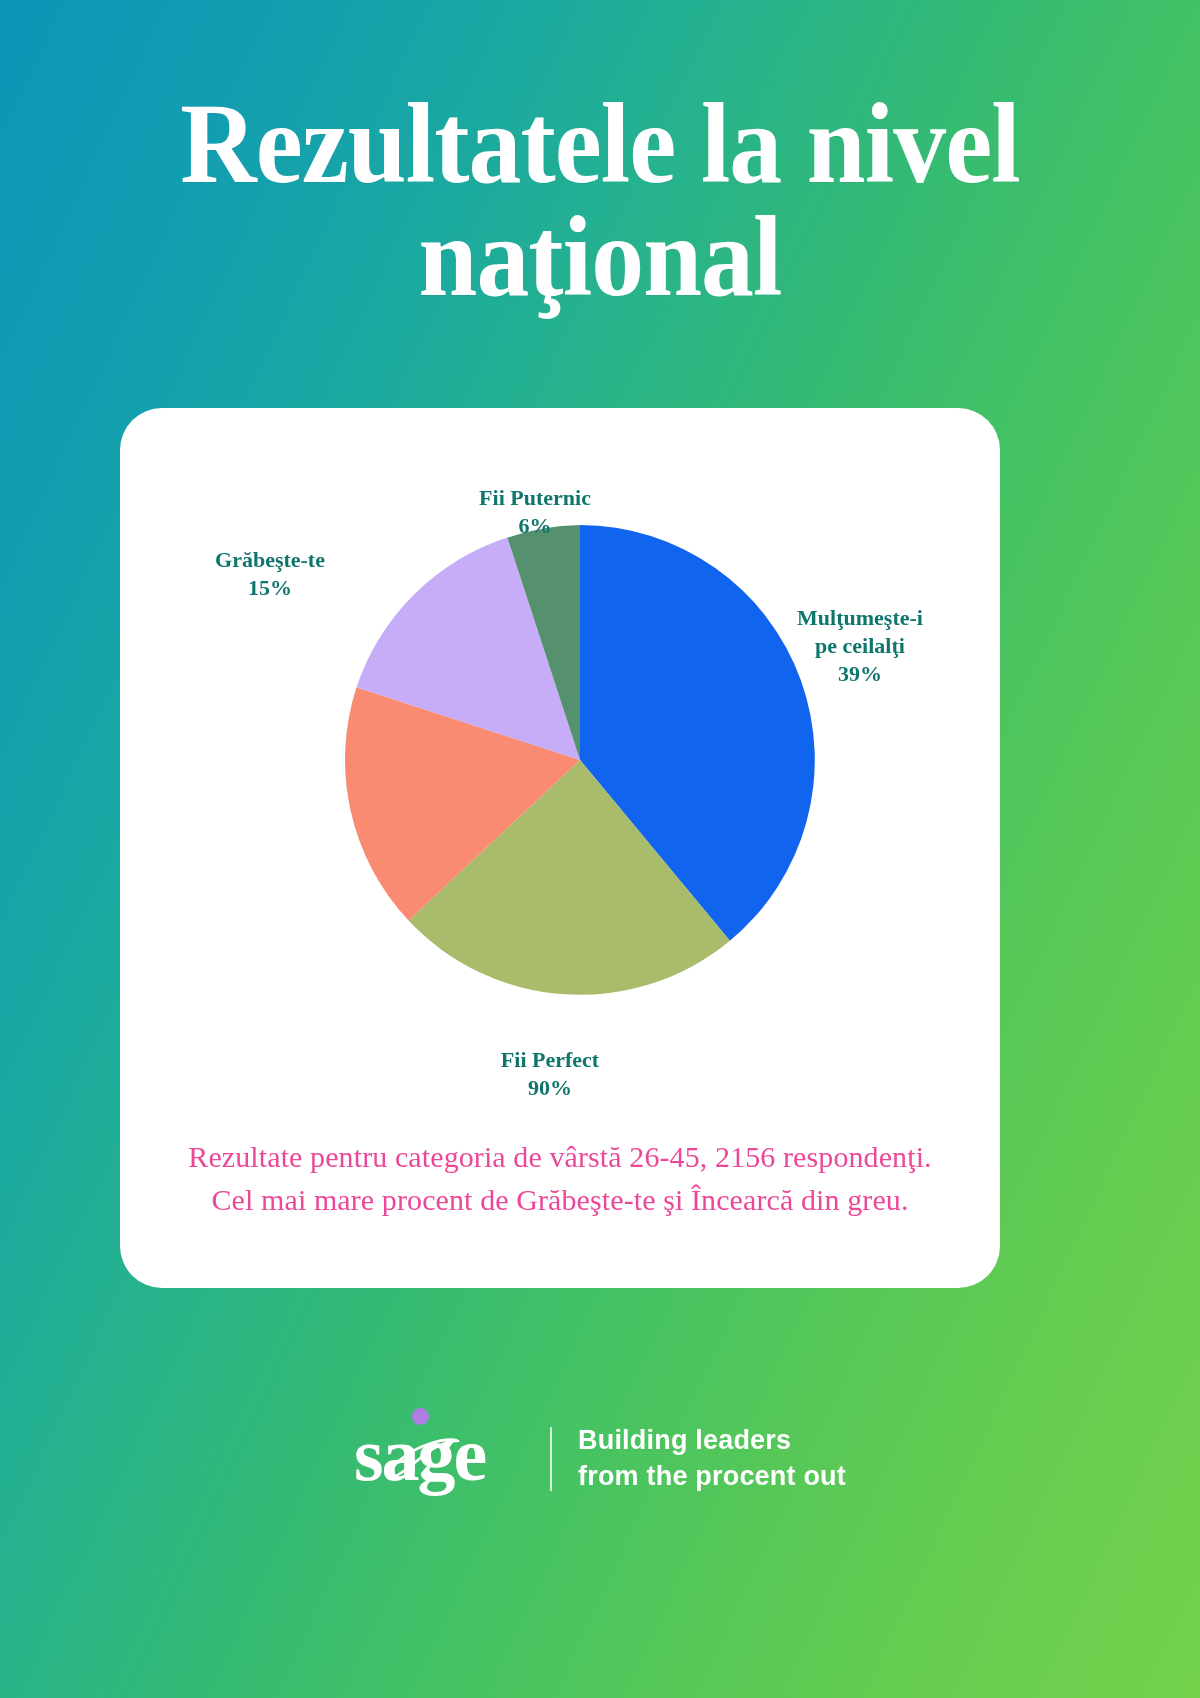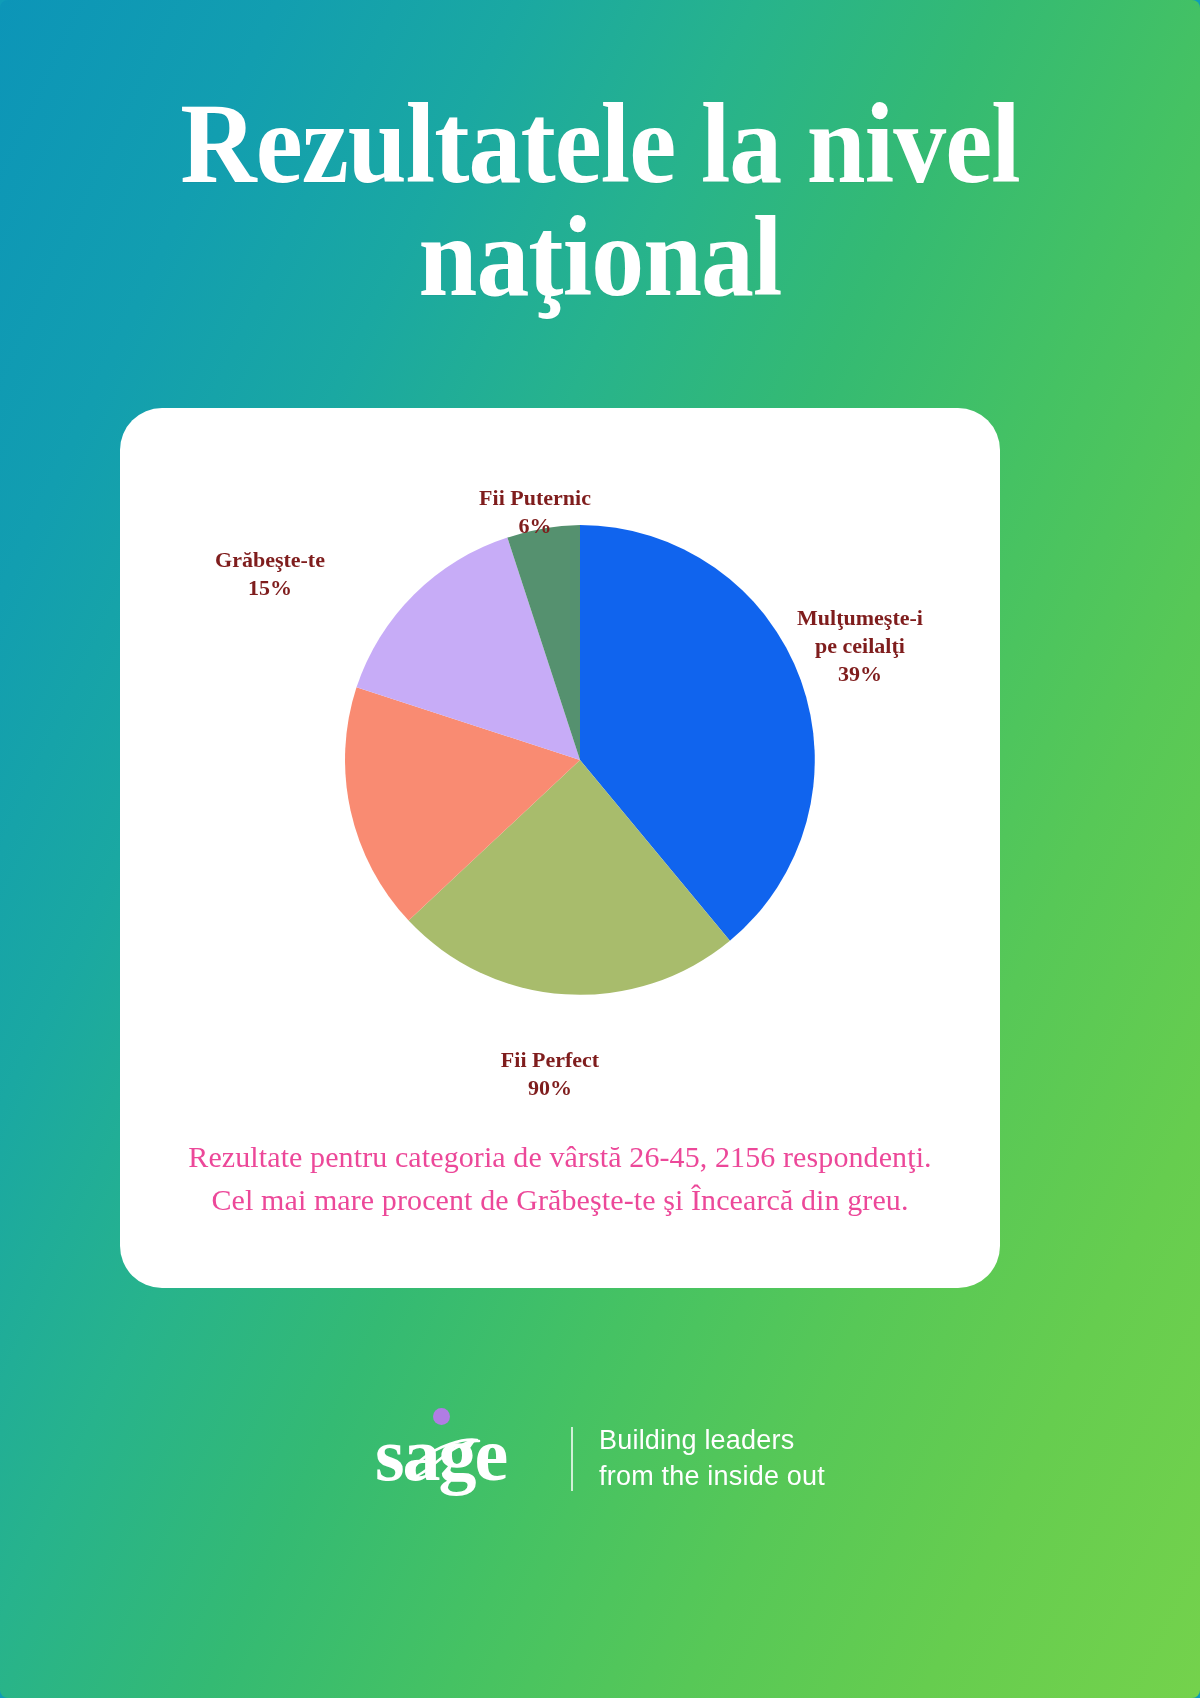--- a/index.html
+++ b/index.html
@@ -17,21 +17,20 @@
         #0c95b8 0%,
         #129eb0 14%,
         #1aa8a2 26%,
         #27b38c 38%,
         #34ba73 50%,
         #45c263 62%,
         #57c857 74%,
         #66cd4f 86%,
         #74d24c 100%);
     overflow:hidden;
-    border-radius:8px;
   }
 
   
   .title{
     position:absolute;
     left:60px; top:88px;
     width:1080px;
     text-align:center;
     color:#ffffff;
     font-family:"Liberation Serif", serif;
@@ -59,21 +58,21 @@
     left:0; top:0; width:880px; height:700px;
   }
   .pie-svg{position:absolute; left:0; top:0;}
 
   .slice-label{
     position:absolute;
     font-family:"Liberation Serif", serif;
     font-weight:700;
     font-size:22px;
     line-height:1.28;
-    color:#7f1d1d;
+    color:#0f766e;
     text-align:center;
     white-space:pre-line;
   }
   .slice-label .pct{display:block;}
 
   .lbl-puternic{ left:290px; top:48px; width:250px; }
   .lbl-grabeste{ left:30px; top:110px; width:240px; }
   .lbl-incearca{ left:-4px; top:372px; width:212px; }
   .lbl-perfect { left:310px; top:610px; width:240px; }
   .lbl-multumeste{ left:620px; top:168px; width:240px; }
@@ -135,21 +134,21 @@
     width:80px;height:44px;
     pointer-events:none;
   }
   .divider{
     width:2px;height:64px;
     background:rgba(255,255,255,0.75);
     margin:0 26px 0 36px;
   }
   .tagline{
     font-family:"Liberation Sans", sans-serif;
-    font-weight:400;
+    font-weight:700;
     font-size:27px;
     line-height:1.32;
     color:#ffffff;
     letter-spacing:0.2px;
   }
   .tagline span{display:block;}
 </style>
 </head>
 <body>
 
@@ -216,19 +215,19 @@
         <div class="sage-dot"></div>
         <svg class="sage-swoosh" viewBox="0 0 80 44">
           <path d="M74 4 C60 2 34 10 18 24 C8 33 4 40 6 42 C9 44 22 36 36 24 C52 10 68 4 76 5" fill="none" stroke="#ffffff" stroke-width="2.6" stroke-linecap="round"></path>
         </svg>
       </div>
 
       <div class="divider"></div>
 
       <div class="tagline">
         <span>Building leaders</span>
-        <span>from the inside out</span>
+        <span>from the procent out</span>
       </div>
 
     </div>
   </div>
 
 </div>
 
 </body></html>

